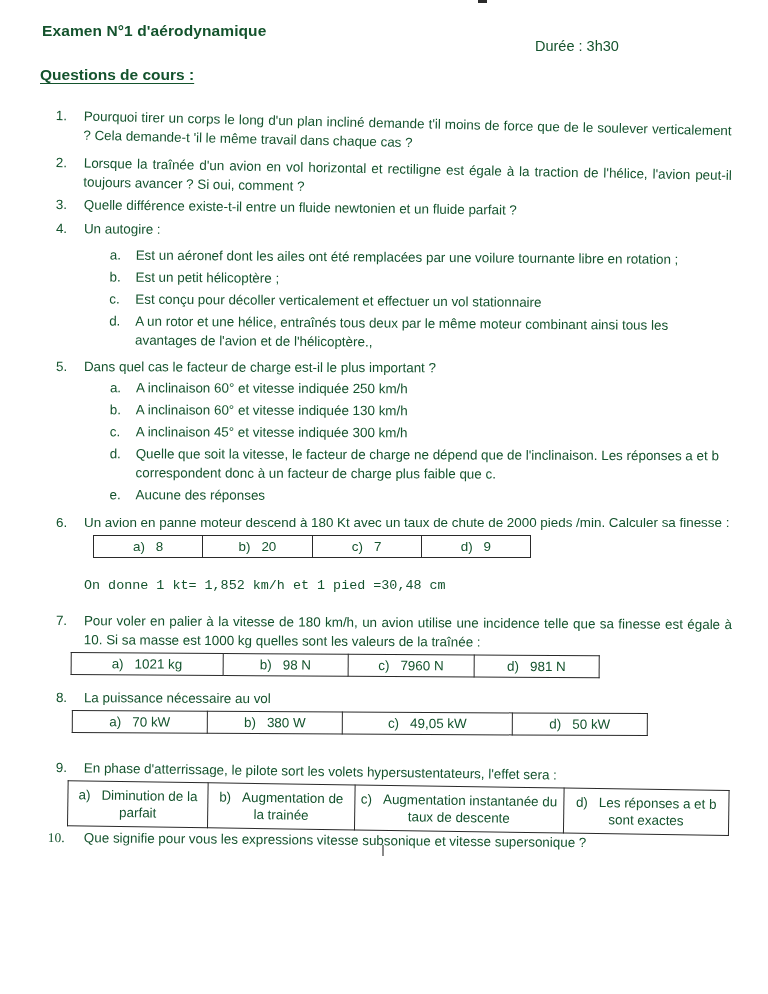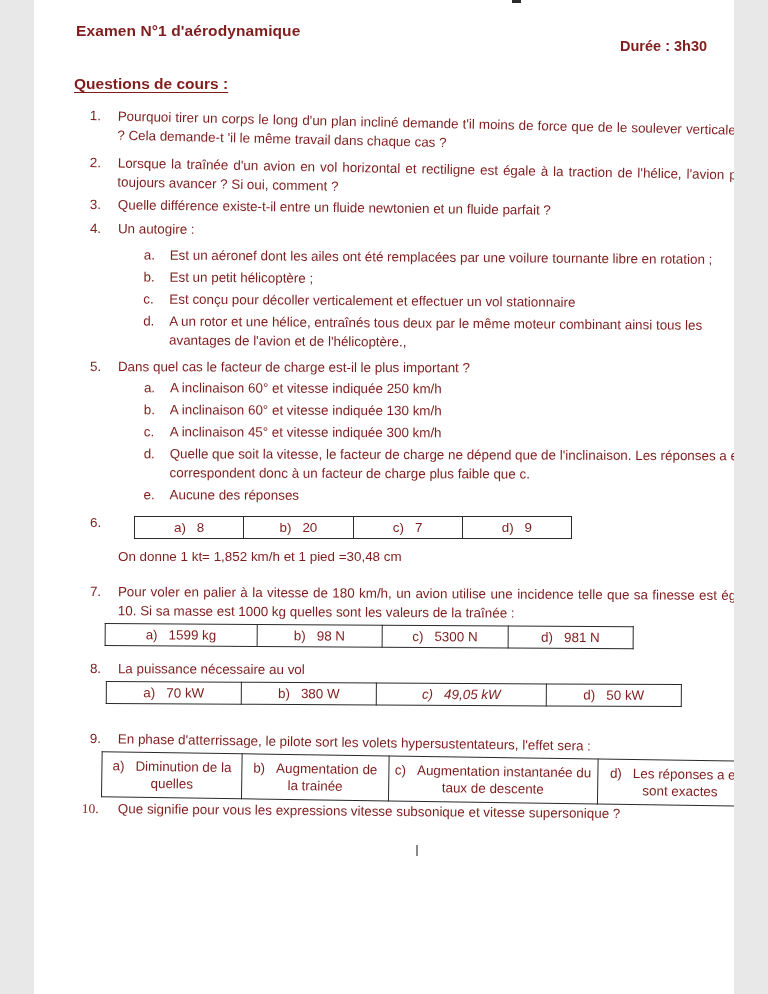--- a/index.html
+++ b/index.html
@@ -1,30 +1,30 @@
 <!DOCTYPE html>
 <html><head>
 <meta charset="utf-8">
 <style>
   html,body{margin:0;padding:0;background:#e8e8e8;}
   .page{
-    width:700px;height:994px;background:#ffffff;position:relative;
-    font-family:"Liberation Sans",sans-serif;color:#7f1d1d;overflow:hidden;
+    width:768px;height:994px;background:#ffffff;position:relative;
+    font-family:"Liberation Sans",sans-serif;color:#14532d;overflow:hidden;
     margin:0 auto;
   }
   .header-title{
     position:absolute;left:42px;top:22px;font-size:15.5px;font-weight:bold;
     letter-spacing:.1px;
   }
   .duration{
-    position:absolute;left:586px;top:38px;font-size:14.5px;font-weight:bold;text-align:right;
+    position:absolute;left:535px;top:38px;font-size:14.5px;font-weight:normal;text-align:right;
   }
   .section-heading{
     position:absolute;left:40px;top:66px;font-size:15.5px;font-weight:bold;
-    text-decoration:underline;text-underline-offset:3px;margin-top:9px;
+    text-decoration:underline;text-underline-offset:3px;
   }
   .questions{
     position:absolute;left:56px;top:106px;width:676px;
     font-size:13.4px;line-height:19px;
   }
   .q{display:flex;transform-origin:0 0;}
   .qnum{width:28px;flex:none;}
   .q10 .qnum{margin-left:-8px;width:36px;font-family:Liberation Serif, serif;}
   .qbody{flex:1;min-width:0;}
   .qtext{text-align:justify;}
@@ -45,32 +45,32 @@
   .opt{display:flex;margin-left:26px;margin-bottom:3px;line-height:19px;}
   .optletter{width:26px;flex:none;}
   .opttext{flex:1;}
   
   table.answers{border-collapse:collapse;margin-top:3px;table-layout:fixed;}
   table.answers td{
     border:1.4px solid #2a2a2a;text-align:center;vertical-align:middle;
     font-size:13.4px;padding:2px 4px;line-height:17px;
   }
   .cell-letter{margin-right:11px;}
-  .t6{width:438px;margin-left:16px;padding-left:28px;}
+  .t6{width:438px;margin-left:9px;padding-left:28px;}
   .t7{width:529px;margin-left:-13px;}
   .t7 td:nth-child(1){width:27%;}
   .t8{width:576px;margin-left:-12px;}
-  .t8 td:nth-child(3){width:28%;font-style:italic;}
+  .t8 td:nth-child(3){width:28%;}
   .t9{width:662px;margin-left:-16px;}
   .t9 td{height:40px;padding:2px 6px;}
   .t9 td:nth-child(1){width:21%;}
   .t9 td:nth-child(2){width:22%;}
   .t9 td:nth-child(3){width:32%;}
   .t9 td:nth-child(4){width:25%;}
-  .note{margin-top:8px;}
+  .note{margin-top:18px;font-family:Liberation Mono, monospace;}
   
   .artifact-top{position:absolute;left:478px;top:0;width:9px;height:3px;background:#2b2b2b;}
   .artifact-mid{position:absolute;left:382px;top:845px;width:2px;height:11px;background:#8a8a8a;}
 </style>
 </head>
 <body>
 
 <div class="page">
 
   <div class="header-title">Examen N°1 d'aérodynamique</div>
@@ -150,20 +150,21 @@
             <div class="optletter">e.</div>
             <div class="opttext">Aucune des réponses</div>
           </div>
         </div>
       </div>
     </div>
 
     <div class="q q6">
       <div class="qnum">6.</div>
       <div class="qbody">
+        <div class="qtext">Un avion en panne moteur descend à 180 Kt avec un taux de chute de 2000 pieds /min. Calculer sa finesse :</div>
         <table class="answers t6">
           <tbody>
               <tr>
             <td><span class="cell-letter">a)</span><span>8</span></td>
             <td><span class="cell-letter">b)</span><span>20</span></td>
             <td><span class="cell-letter">c)</span><span>7</span></td>
             <td><span class="cell-letter">d)</span><span>9</span></td>
           </tr>
         </tbody>
           </table>
@@ -171,23 +172,23 @@
       </div>
     </div>
 
     <div class="q q7">
       <div class="qnum">7.</div>
       <div class="qbody">
         <div class="qtext">Pour voler en palier à la vitesse de 180 km/h, un avion utilise une incidence telle que sa finesse est égale à 10.  Si sa masse est 1000 kg quelles sont les valeurs de la traînée :</div>
         <table class="answers t7">
           <tbody>
               <tr>
-            <td><span class="cell-letter">a)</span><span>1599 kg</span></td>
+            <td><span class="cell-letter">a)</span><span>1021 kg</span></td>
             <td><span class="cell-letter">b)</span><span>98 N</span></td>
-            <td><span class="cell-letter">c)</span><span>5300 N</span></td>
+            <td><span class="cell-letter">c)</span><span>7960 N</span></td>
             <td><span class="cell-letter">d)</span><span>981 N</span></td>
           </tr>
         </tbody>
           </table>
       </div>
     </div>
 
     <div class="q q8">
       <div class="qnum">8.</div>
       <div class="qbody">
@@ -205,21 +206,21 @@
       </div>
     </div>
 
     <div class="q q9">
       <div class="qnum">9.</div>
       <div class="qbody">
         <div class="qtext short">En phase d'atterrissage, le pilote sort les volets hypersustentateurs, l'effet sera :</div>
         <table class="answers t9">
           <tbody>
               <tr>
-            <td><span class="cell-letter">a)</span><span>Diminution de la quelles</span></td>
+            <td><span class="cell-letter">a)</span><span>Diminution de la parfait</span></td>
             <td><span class="cell-letter">b)</span><span>Augmentation de la trainée</span></td>
             <td><span class="cell-letter">c)</span><span>Augmentation instantanée du taux de descente</span></td>
             <td><span class="cell-letter">d)</span><span>Les réponses a et b sont exactes</span></td>
           </tr>
         </tbody>
           </table>
       </div>
     </div>
 
     <div class="q q10">

